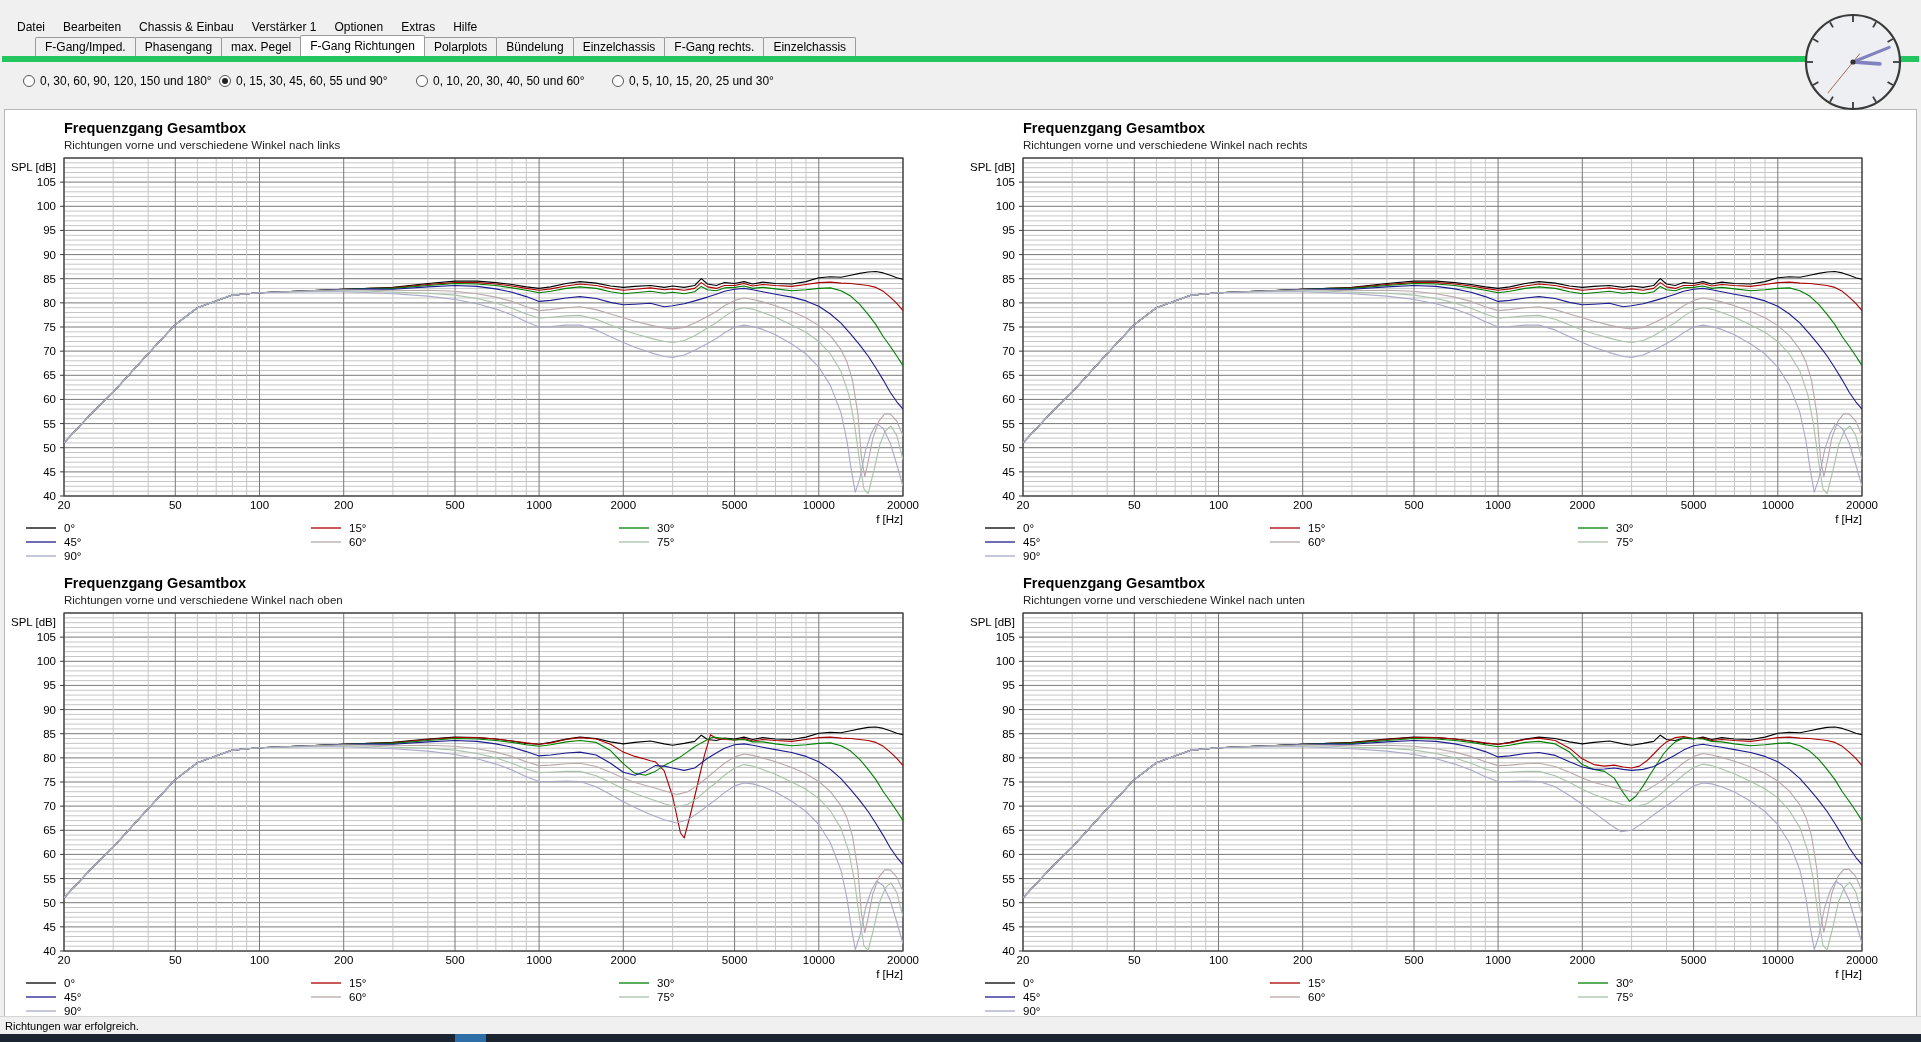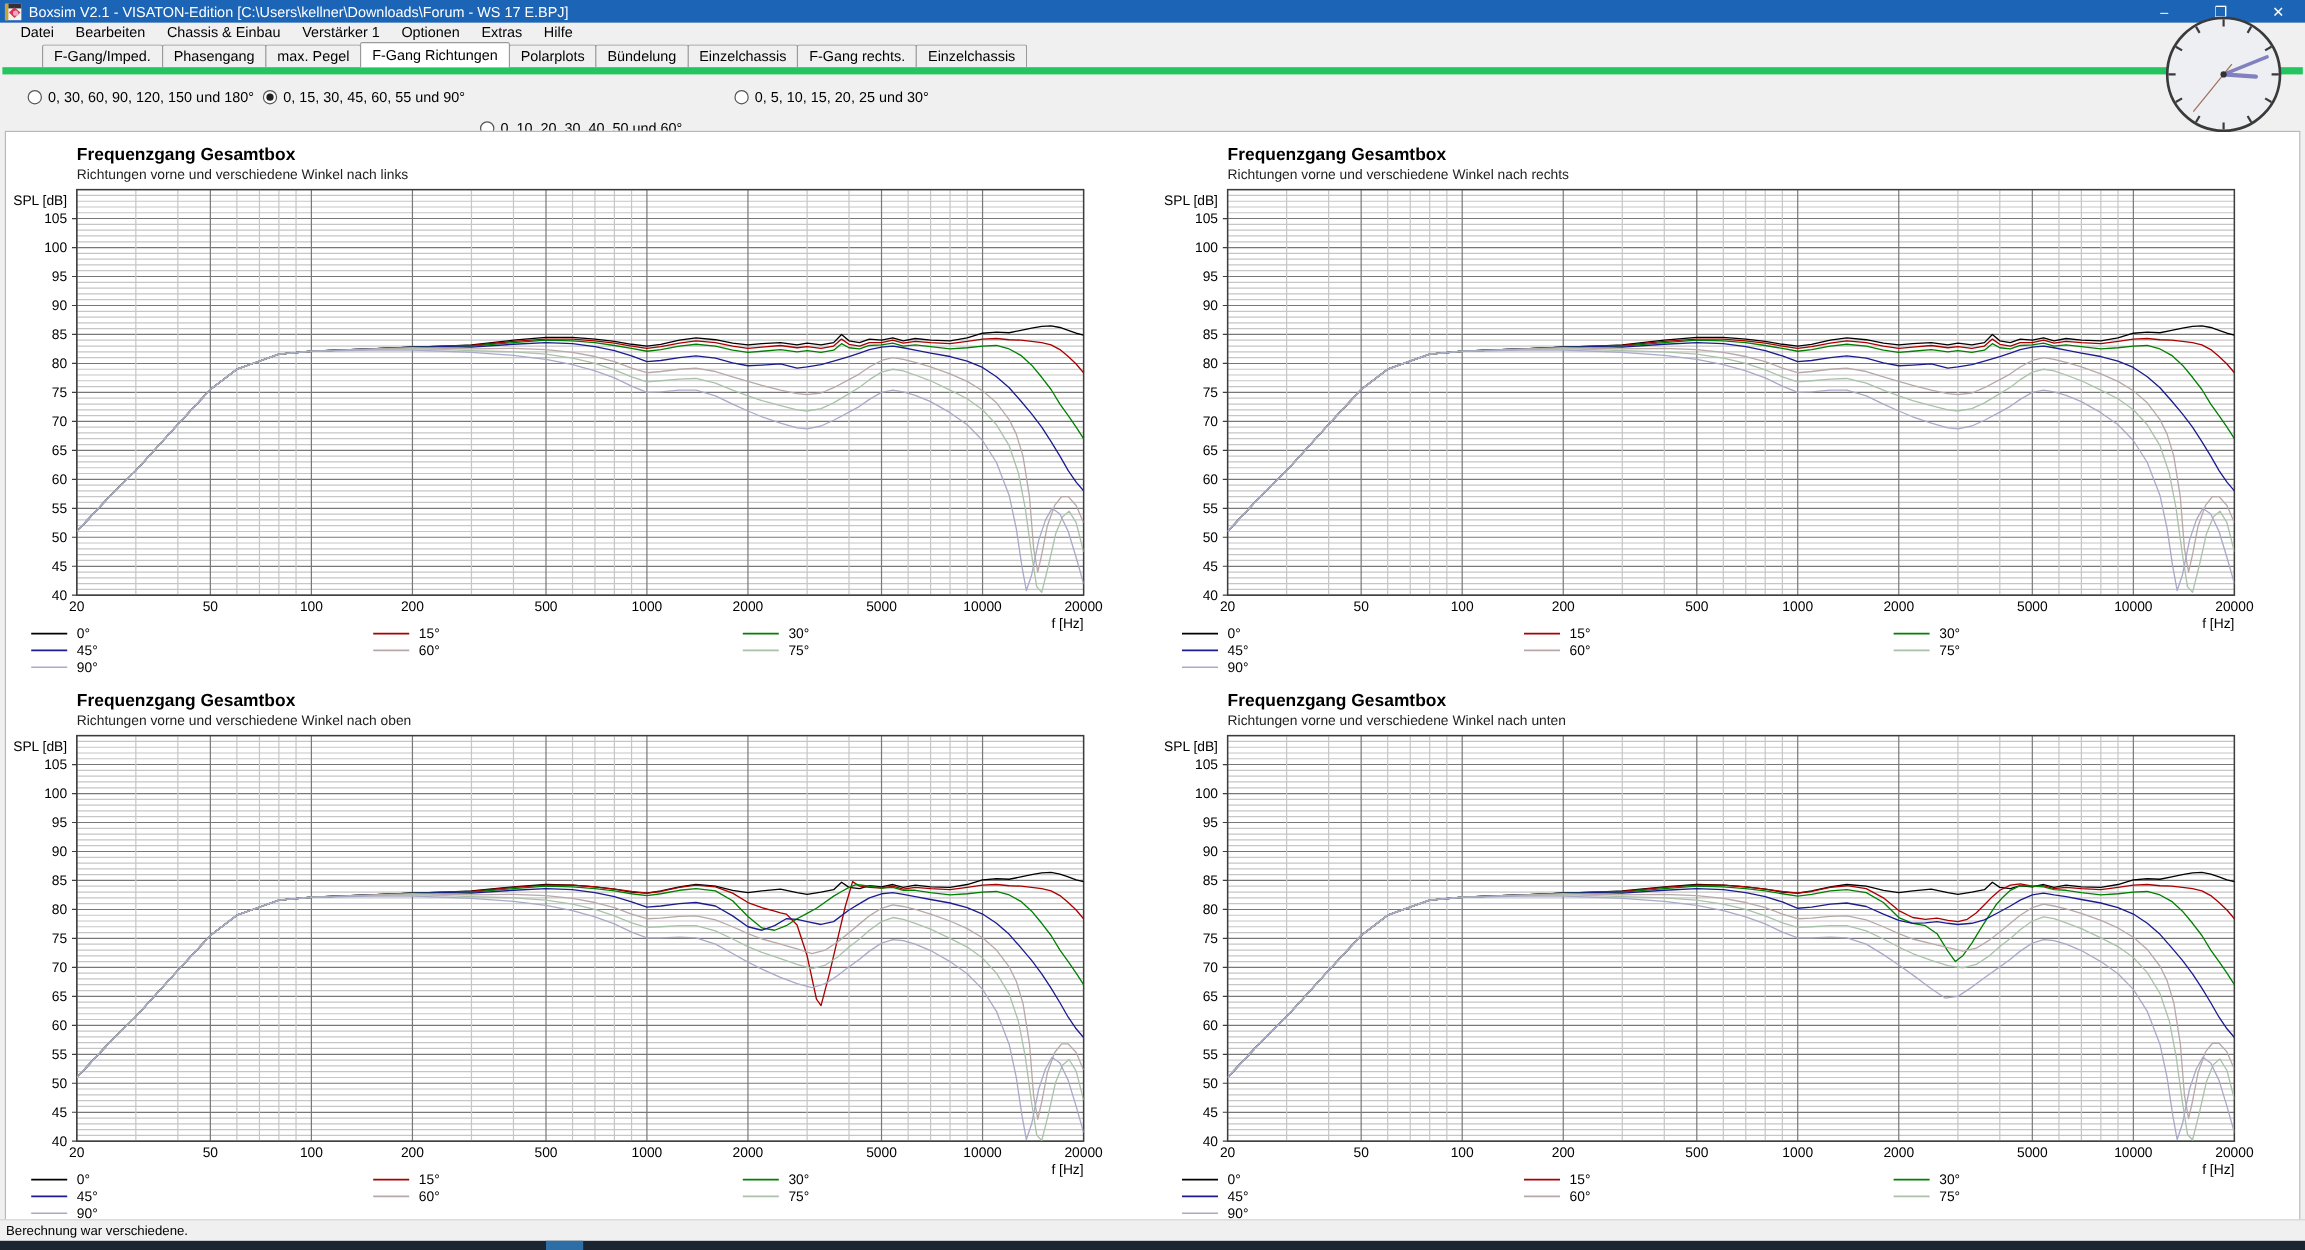--- a/index.html
+++ b/index.html
@@ -58,33 +58,20 @@
 
   
   .clock { position:absolute; left:1803px; top:12px; width:100px; height:100px;
     z-index:10; }
 </style>
 </head>
 <body>
 
 <div id="app">
 
-  <div class="titlebar">
-    <svg class="appicon" viewBox="0 0 14 14">
-      <rect x="0" y="0" width="14" height="14" fill="#f5f2ee"></rect>
-      <rect x="0" y="0" width="3" height="14" fill="#c8a23c"></rect>
-      <rect x="3" y="0" width="11" height="4" fill="#343038"></rect>
-      <polygon points="8,3 13,7.5 8,12 3.5,7.5" fill="#d8325a"></polygon>
-      <circle cx="9" cy="8" r="2.2" fill="#f0a8c0"></circle>
-    </svg>
-    <span class="title">Boxsim V2.1 - VISATON-Edition [C:\Users\kellner\Downloads\Forum - WS 17 E.BPJ]</span>
-    <div class="winbtn" style="left:1781px">–</div>
-    <div class="winbtn" style="left:1828px">❐</div>
-    <div class="winbtn" style="left:1876px">✕</div>
-  </div>
 
   <div class="menubar" id="menubar">
       <span class="menu-item">Datei</span>
       <span class="menu-item">Bearbeiten</span>
       <span class="menu-item">Chassis &amp; Einbau</span>
       <span class="menu-item">Verstärker 1</span>
       <span class="menu-item">Optionen</span>
       <span class="menu-item">Extras</span>
       <span class="menu-item">Hilfe</span>
     </div>
@@ -104,21 +91,21 @@
   <div class="workpanel">
     <div class="radiorow" id="radiorow">
         <div class="radio-opt" style="left: 21px;">
           <span class="radio-circ"></span>
           <span>0, 30, 60, 90, 120, 150 und 180°</span>
         </div>
         <div class="radio-opt" style="left: 217px;">
           <span class="radio-circ sel"></span>
           <span>0, 15, 30, 45, 60, 55 und 90°</span>
         </div>
-        <div class="radio-opt" style="left: 398px; margin-top: 26px;">
+        <div class="radio-opt" style="left: 414px;">
           <span class="radio-circ"></span>
           <span>0, 10, 20, 30, 40, 50 und 60°</span>
         </div>
         <div class="radio-opt" style="left: 610px;">
           <span class="radio-circ"></span>
           <span>0, 5, 10, 15, 20, 25 und 30°</span>
         </div>
       </div>
     <div class="chartarea">
       <div class="chart" id="chart0" style="left:4px;  top:3px">
@@ -806,21 +793,21 @@
             <line x1="610" y1="429" x2="640" y2="429" stroke="#a9c2a9" stroke-width="1.3"></line>
             <text x="648" y="433" font-size="11.5" fill="#000">75°</text>
             <line x1="17" y1="443" x2="47" y2="443" stroke="#a9a9c9" stroke-width="1.3"></line>
             <text x="55" y="447" font-size="11.5" fill="#000">90°</text>
           </svg>
         </div>
     </div>
   </div>
 
   <div class="statusbar">
-    <span>Berechnung war verschiedene.</span>
+    <span>Richtungen war erfolgreich.</span>
   </div>
 
   <div class="taskstrip">
     <div class="seg"></div>
   </div>
 
   <svg class="clock" id="clockSvg" viewBox="0 0 100 100">
       <circle cx="50" cy="50" r="47" fill="#edeff2" stroke="#3a3a3a" stroke-width="2.2"></circle>
       <line x1="50.0" y1="10.0" x2="50.0" y2="4.0" stroke="#3a3a3a" stroke-width="1.8"></line>
       <line x1="70.0" y1="15.4" x2="73.0" y2="10.2" stroke="#3a3a3a" stroke-width="1.8"></line>

